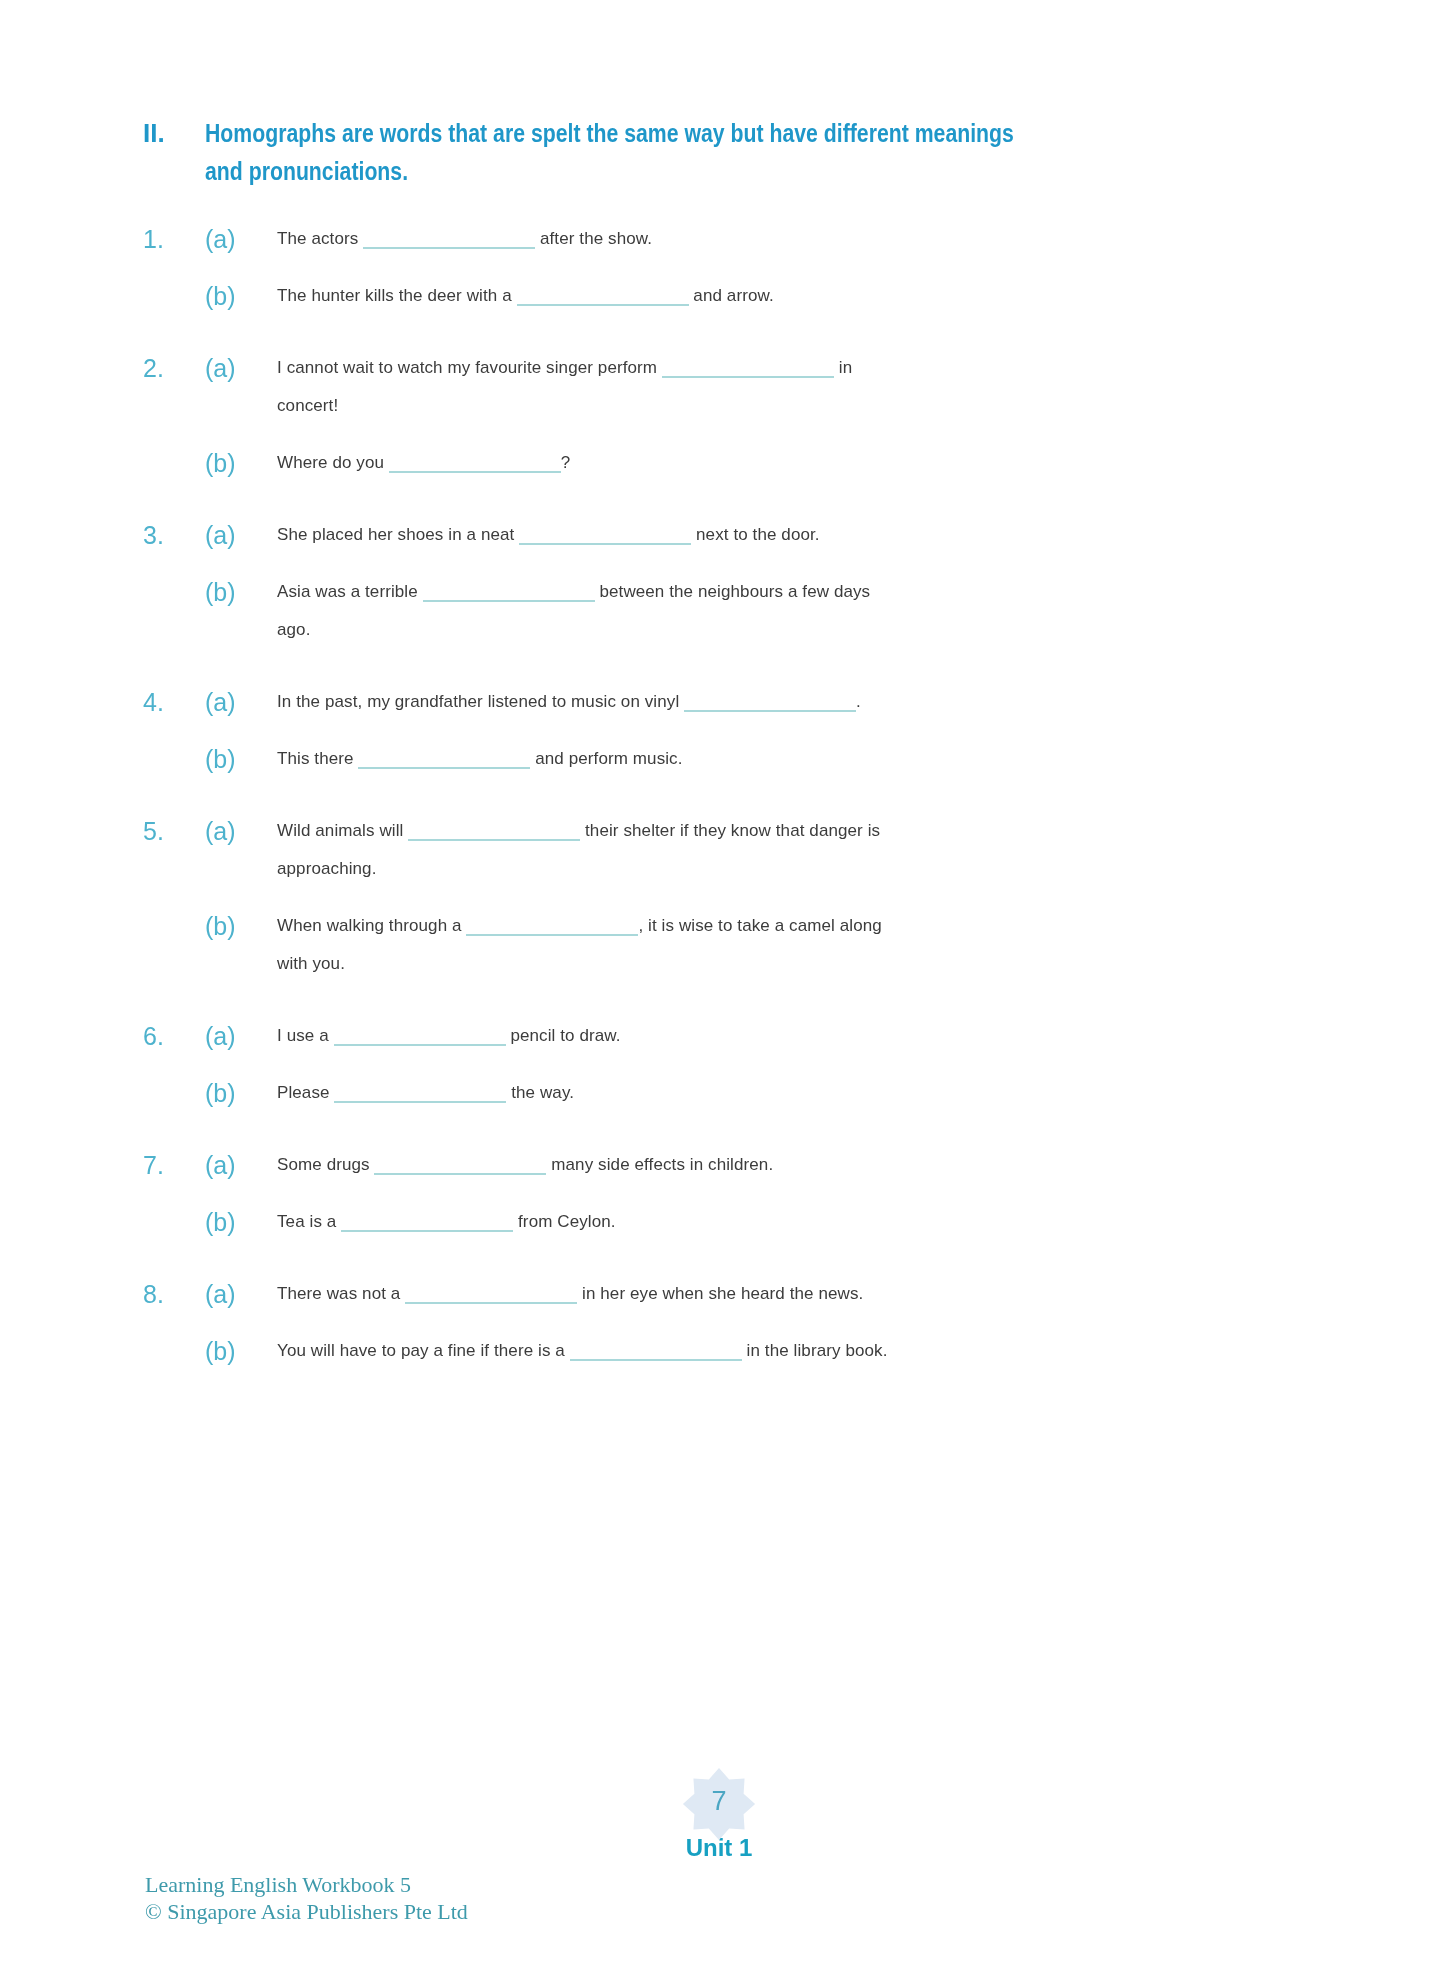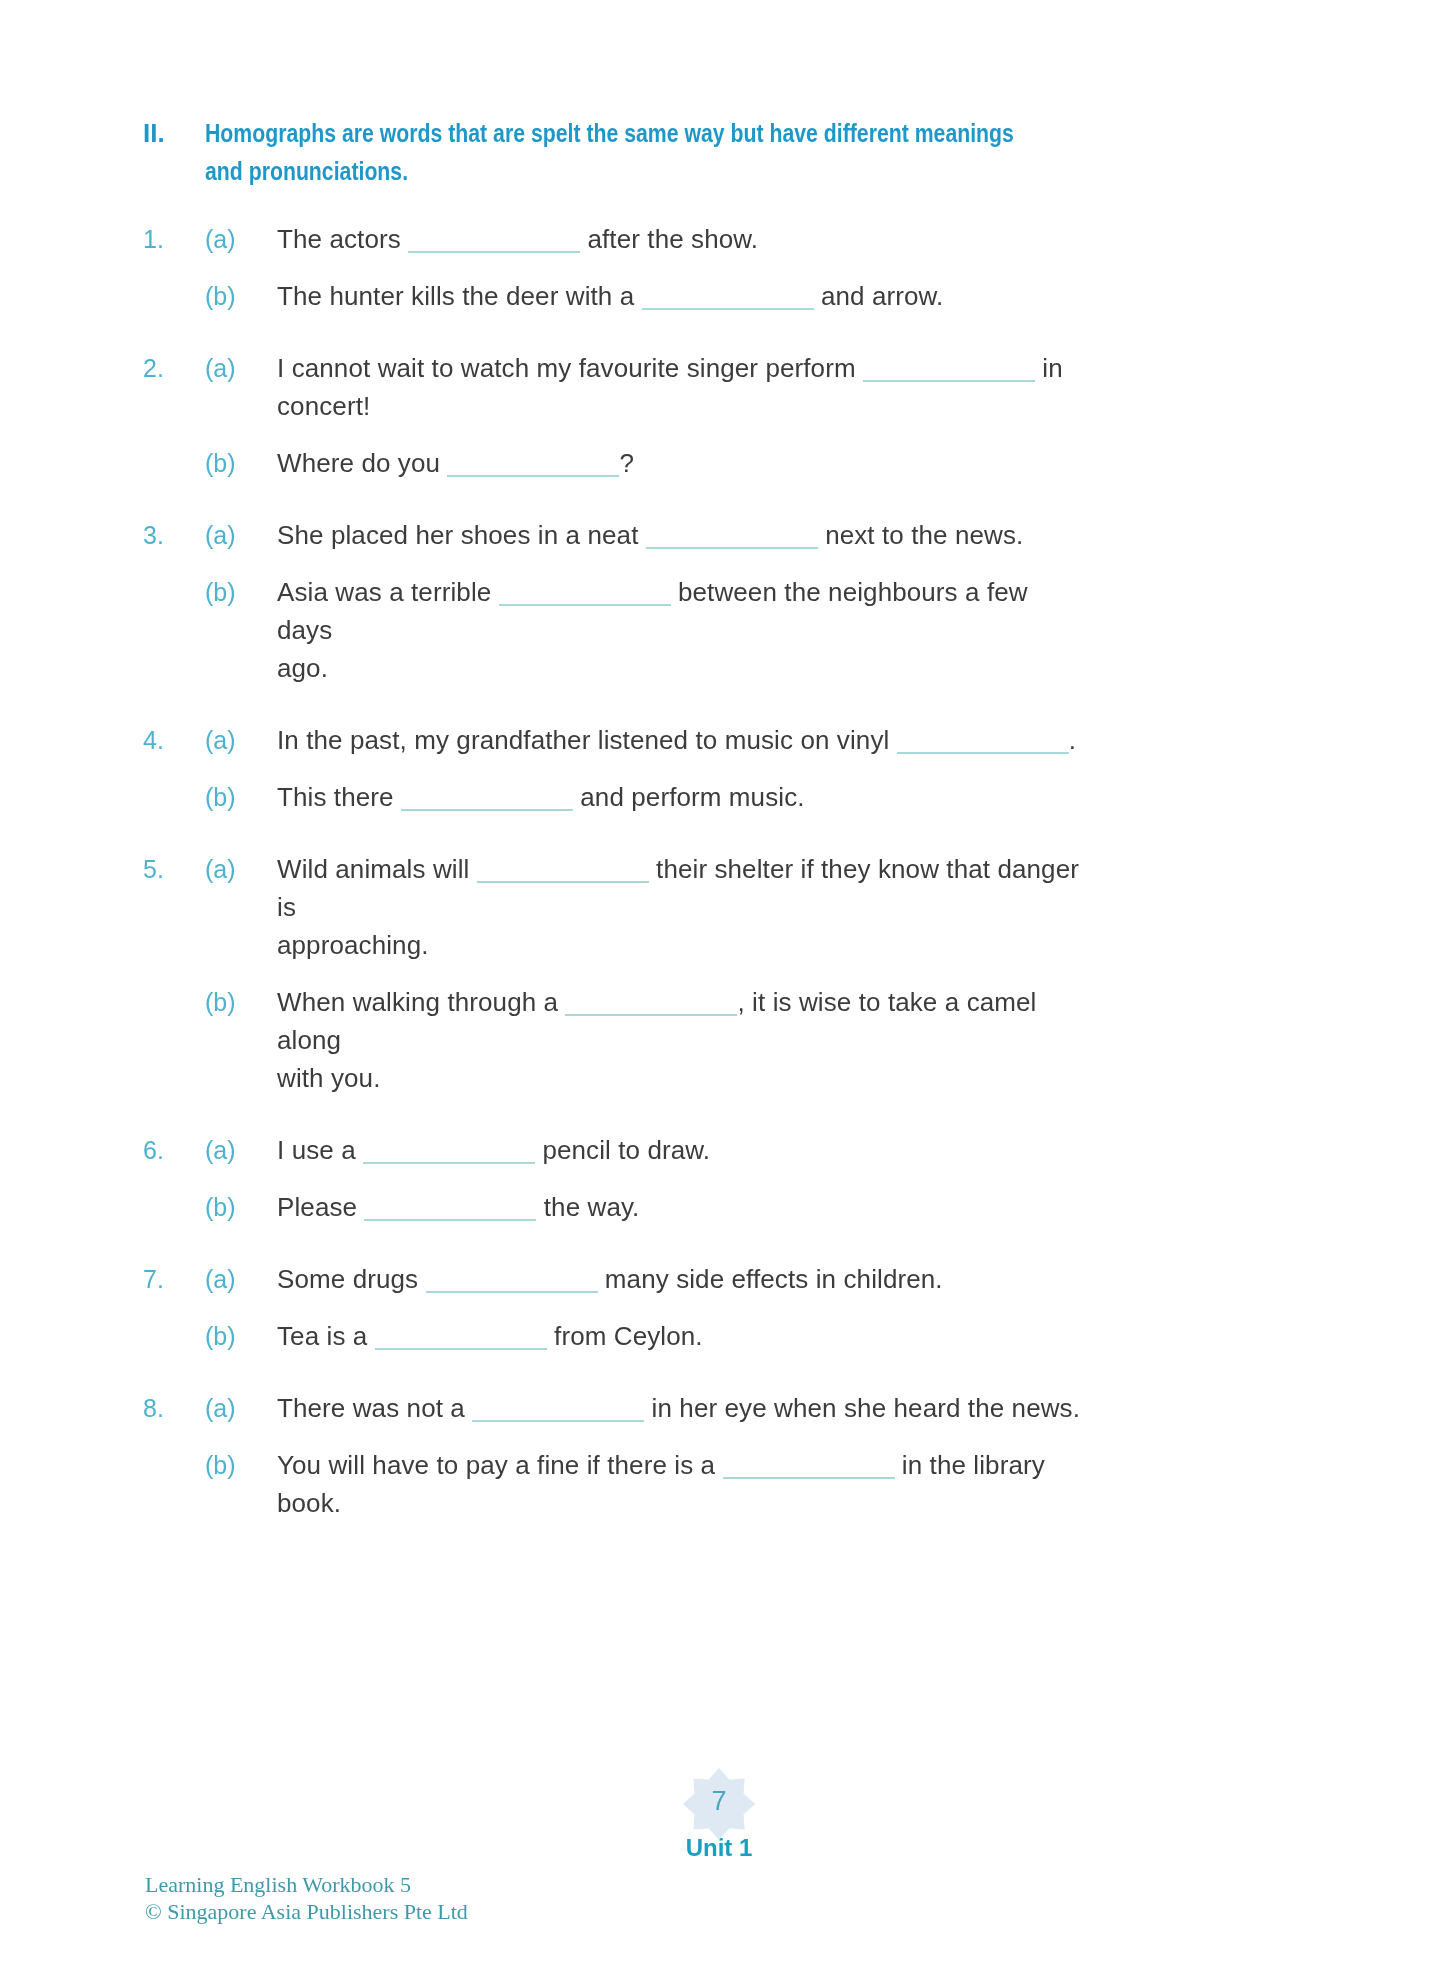--- a/index.html
+++ b/index.html
@@ -68,21 +68,21 @@
     margin-bottom:19px;
   }
   .part:last-child{margin-bottom:0;}
   .part-label{
     font-size:25px;
     line-height:38px;
     color:var(--marker);
   }
   .sentence{
     margin:0;
-    font-size:26px;
+    font-size:17px;
     line-height:38px;
     color:var(--body-text);
     white-space:pre-wrap;
     letter-spacing:0.1px;
   }
   .blank{
     display:inline-block;
     width:172px;
     height:2px;
     background:var(--blank-line);
@@ -162,21 +162,21 @@
       <p class="sentence"><span>Where do you </span><span class="blank"></span><span>?</span></p>
     </div>
   </div>
     </div>
 
     <div class="q-row">
       <div class="q-num">3.</div>
       <div class="q-parts">
     <div class="part">
       <span class="part-label">(a)</span>
-      <p class="sentence"><span>She placed her shoes in a neat </span><span class="blank"></span><span> next to the news.</span></p>
+      <p class="sentence"><span>She placed her shoes in a neat </span><span class="blank"></span><span> next to the door.</span></p>
     </div>
 
     <div class="part">
       <span class="part-label">(b)</span>
       <p class="sentence"><span>Asia was a terrible </span><span class="blank"></span><span> between the neighbours a few days
 ago.</span></p>
     </div>
   </div>
     </div>
 

